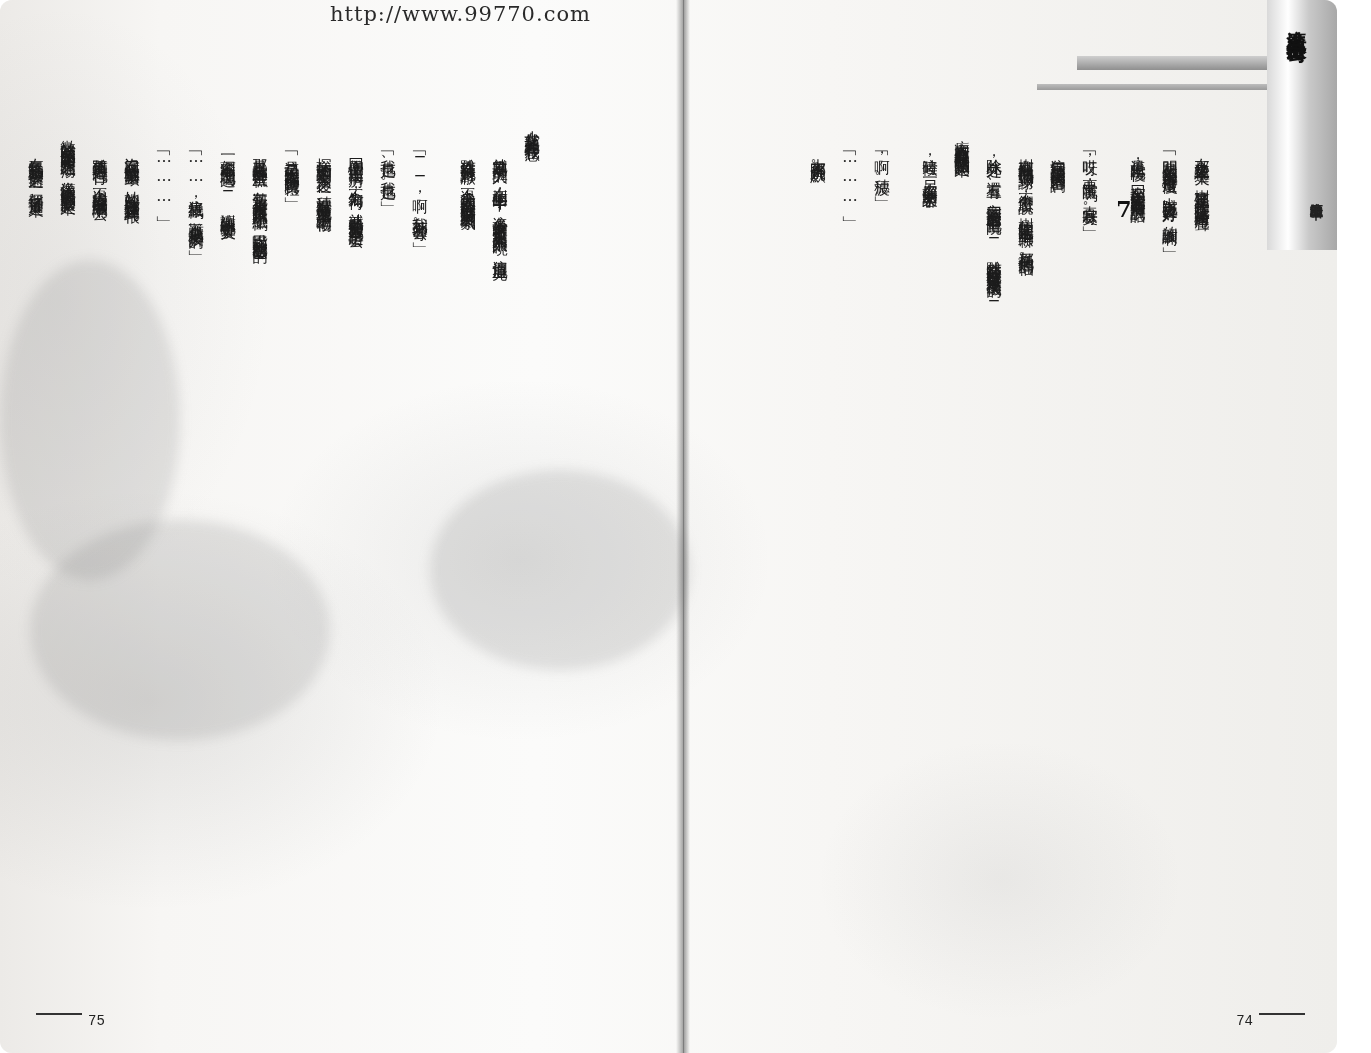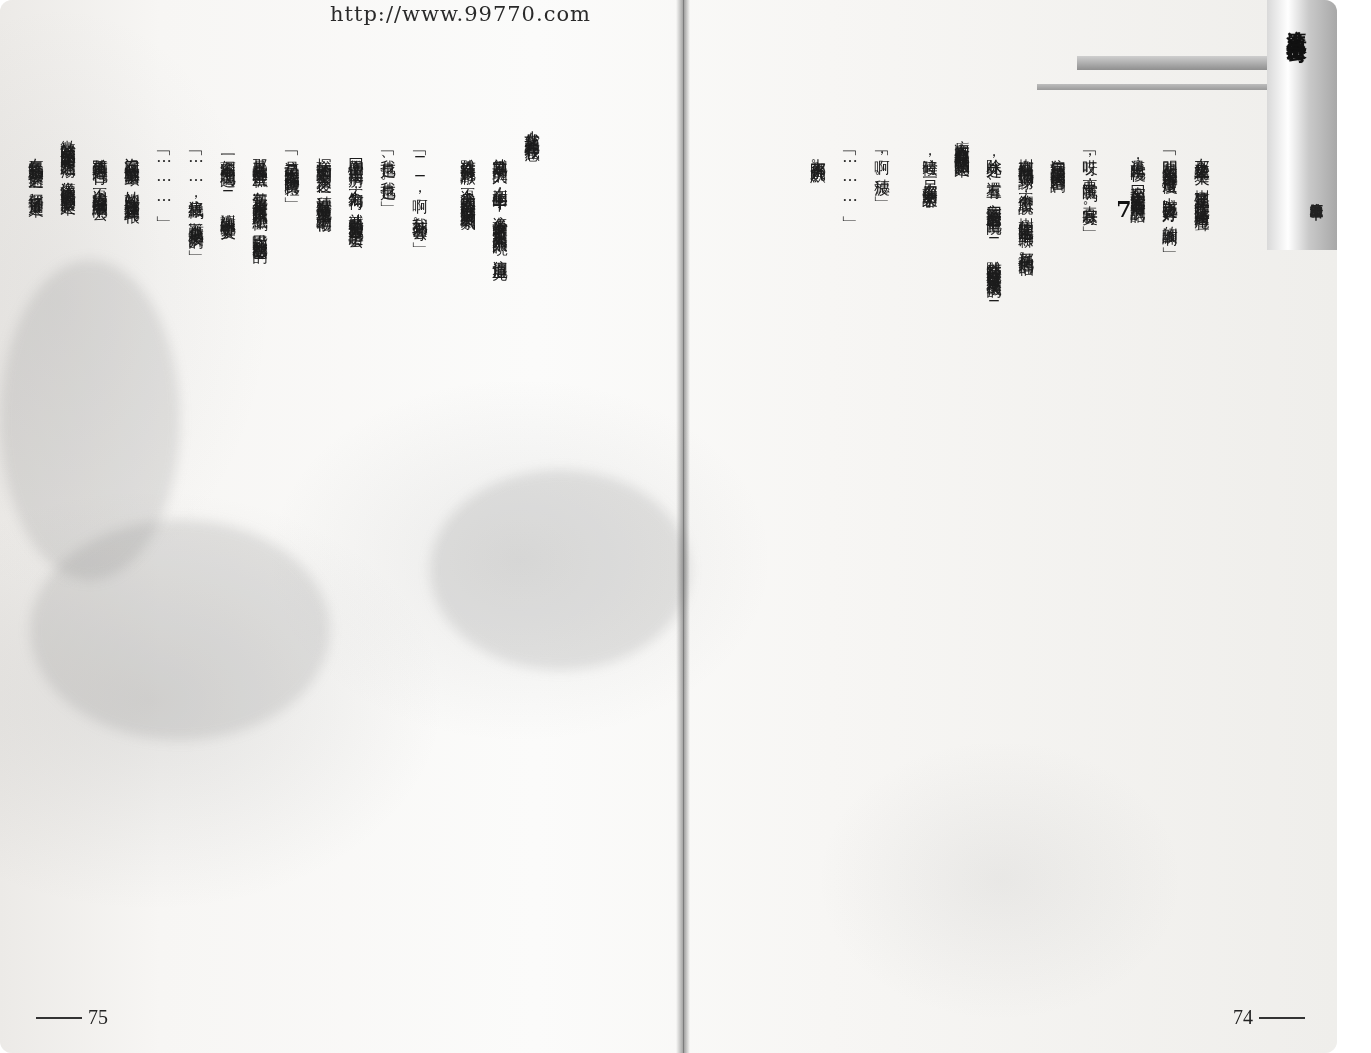--- a/index.html
+++ b/index.html
@@ -133,25 +133,25 @@
     writing-mode: vertical-rl;
     text-orientation: upright;
     font-family: "DejaVu Serif", "Liberation Serif", serif;
     font-size: 22px;
     font-weight: bold;
     color: #111;
   }
   .folio {
     position: absolute;
     bottom: 24px;
-    font-family: Liberation Serif, serif;
-    font-size: 20px;
+    font-family: Liberation Mono, monospace;
+    font-size: 14px;
     color: #222;
     display: flex;
-    align-items: center;
+    align-items: flex-start;
     gap: 6px;
   }
   .folio .rule {
     display: block;
     width: 46px;
     height: 2px;
     background: #333;
   }
   .folio-left { left: 36px; }
   .folio-right { right: 32px; }

